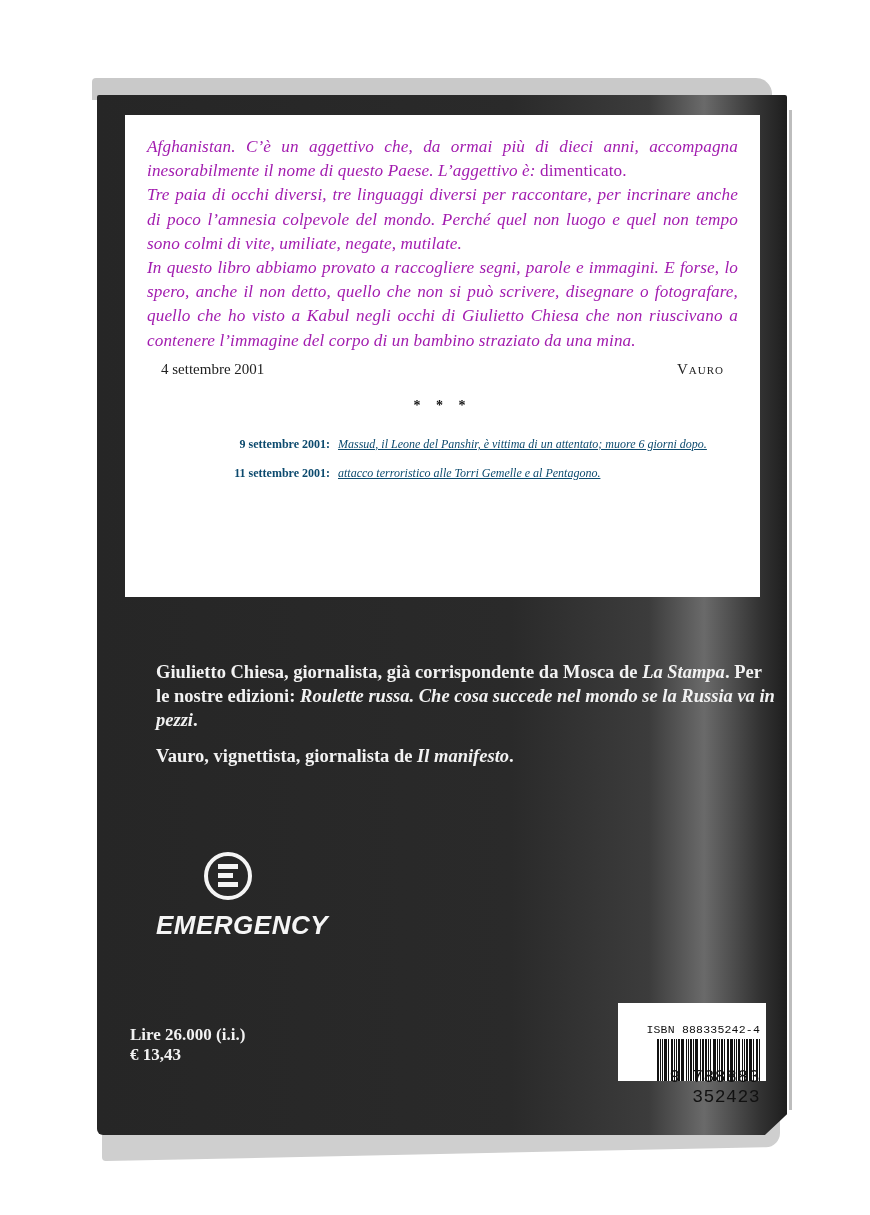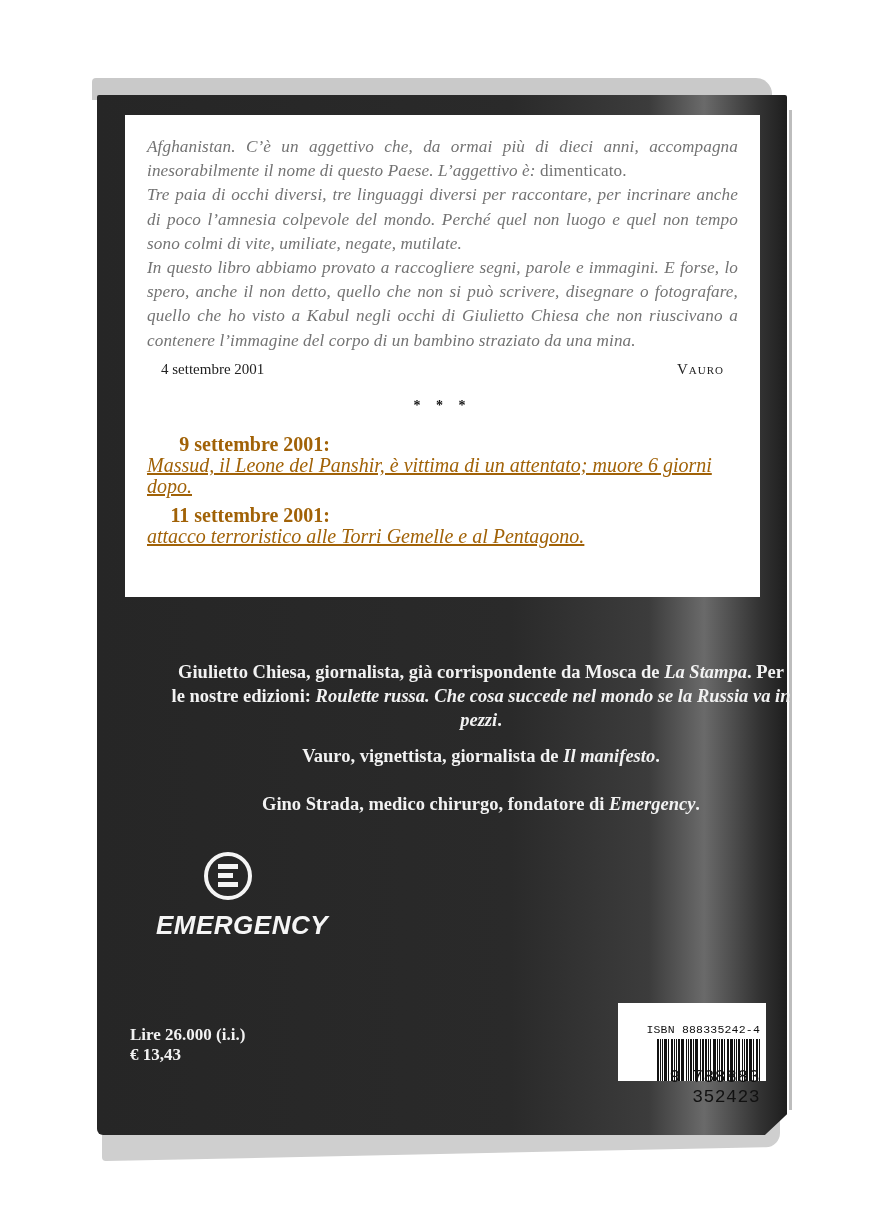--- a/index.html
+++ b/index.html
@@ -22,35 +22,35 @@
     clip-path: polygon(0 0, 100% 0, 100% 98%, 96% 100.5%, 0 100%);
   }
   .spine-line {
     position: absolute; left: 789px; top: 110px; width: 3px; height: 1000px; background: #bdbdbd;
   }
   .panel {
     position: absolute; left: 125px; top: 115px; width: 635px; height: 482px;
     background: #ffffff; box-sizing: border-box; padding: 20px 22px 0 22px;
   }
   .quote p {
-    margin: 0; font-style: italic; font-size: 17.2px; line-height: 24.2px; color: #737373;
+    margin: 0; font-style: italic; font-size: 17.2px; line-height: 24.2px; color: #a21caf;
     text-align: justify; letter-spacing: 0.1px;
   }
   .quote .upright { font-style: normal; }
   .sig-row { display: flex; justify-content: space-between; margin-top: 8px; padding: 0 14px; }
   .date { font-size: 15px; color: #222; }
   .author { font-size: 15px; color: #222; font-variant: small-caps; letter-spacing: 1px; }
   .stars { text-align: center; margin-top: 20px; font-size: 14px; font-weight: bold; letter-spacing: 6px; color: #111; }
   .timeline { margin-top: 20px; }
-  .tl-row { display: flex; font-size: 20px; line-height: 21px; margin-bottom: 8px; color: #a16207; flex-direction: column; }
+  .tl-row { display: flex; font-size: 12px; line-height: 21px; margin-bottom: 8px; color: #0c4a6e; }
   .tl-date { font-weight: bold; width: 183px; text-align: right; padding-right: 8px; flex-shrink: 0; }
   .tl-text { font-style: italic; flex: 1; text-decoration: underline; }
   .bios {
-    position: absolute; left: 171px; top: 660px; width: 620px; color: #f2f2f2;
-    font-weight: bold; font-size: 18.5px; line-height: 24px; text-align: center;
+    position: absolute; left: 156px; top: 660px; width: 620px; color: #f2f2f2;
+    font-weight: bold; font-size: 18.5px; line-height: 24px;
   }
   .bios p { margin: 0 0 12px 0; }
   .bios .bio-3 { margin-top: 24px; }
   .bios i { font-style: italic; }
   .logo { position: absolute; left: 156px; top: 852px; width: 150px; }
   .logo-circle {
     width: 48px; height: 48px; border: 4px solid #f5f5f5; border-radius: 50%;
     margin-left: 48px; position: relative; box-sizing: border-box;
   }
   .logo-e { position: absolute; left: 10px; top: 8px; width: 20px; height: 24px; }
@@ -104,21 +104,20 @@
     <div class="tl-row">
       <span class="tl-date">11 settembre 2001:</span>
       <span class="tl-text">attacco terroristico alle Torri Gemelle e al Pentagono.</span>
     </div>
   </div>
 </div>
 
 <div class="bios">
   <p><span>Giulietto Chiesa, giornalista, già corrispondente da Mosca de </span><i>La Stampa</i><span>. Per le nostre edizioni: </span><i>Roulette russa. Che cosa succede nel mondo se la Russia va in pezzi</i><span>.</span></p>
   <p><span>Vauro, vignettista, giornalista de </span><i>Il manifesto</i><span>.</span></p>
-  <p class="bio-3"><span>Gino Strada, medico chirurgo, fondatore di </span><i>Emergency</i><span>.</span></p>
 </div>
 
 <div class="logo">
   <div class="logo-circle">
     <div class="logo-e">
         <span></span>
         <span></span>
         <span></span>
       </div>
   </div>

